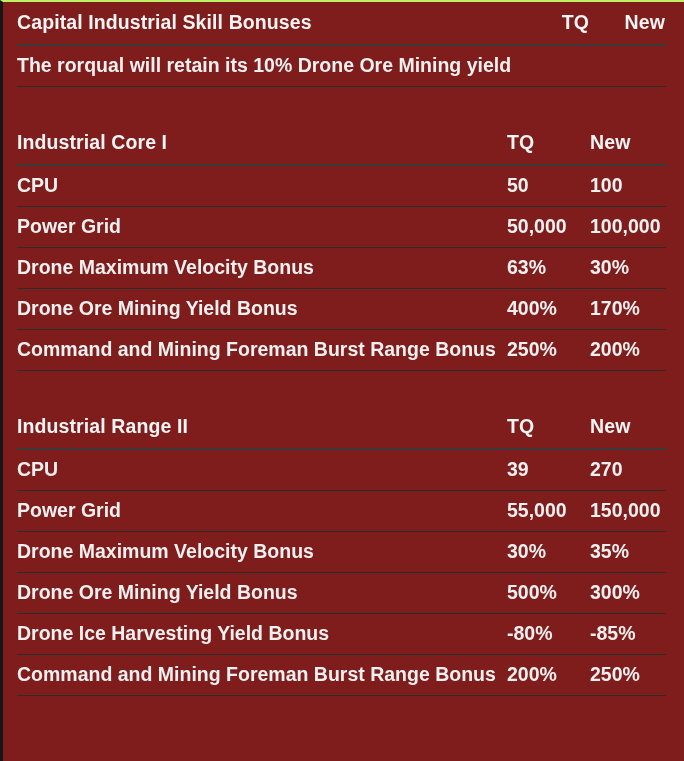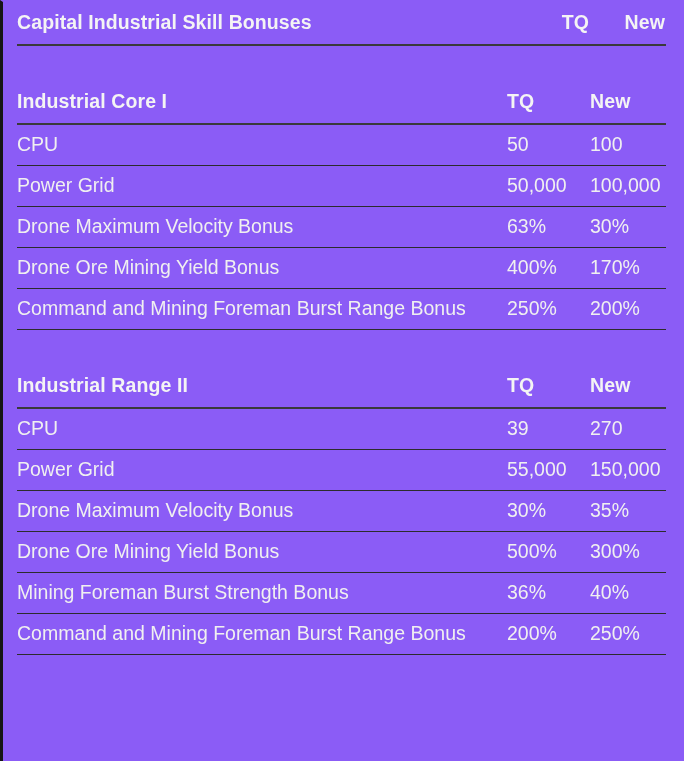--- a/index.html
+++ b/index.html
@@ -12,24 +12,24 @@
     height: 761px;
     overflow: hidden;
     font-family: "Liberation Sans", sans-serif;
     color: #f2f2f2;
     -webkit-font-smoothing: antialiased;
   }
   .page {
     position: relative;
     width: 684px;
     height: 761px;
-    background: #8b5cf6;
+    background: #7f1d1d;
     box-sizing: border-box;
     border-left: 3px solid #161616;
-    border-top: 2px solid #8b5cf6;
+    border-top: 2px solid #bef264;
     padding: 0;
   }
   .table {
     width: 100%;
     border-collapse: collapse;
     table-layout: fixed;
   }
   .tblwrap {
     padding: 0 18px 0 14px;
   }
@@ -66,21 +66,21 @@
   .t-skill tbody td { font-weight: bold; }
   .t-skill td.num,
   .t-skill th.num { text-align: right; }
   .t-skill td.num { font-weight: normal; }
   .t-skill th.num { padding-right: 1px; }
   .t-skill td.num.tq { padding-right: 2px; }
   .t-skill td.num.newv { padding-right: 1px; }
   .t-skill td.note { }
 
   
-  .t-core tbody td { font-weight: normal; }
+  .t-core tbody td { font-weight: bold; }
   .t-core td.num, .t-core th.num { text-align: left; }
 
   .gap { height: 35px; }
 
   .label-cell { overflow: hidden; text-overflow: clip; }
 </style>
 </head>
 <body>
 
 <div class="page">
@@ -93,20 +93,23 @@
           <col class="c-new">
       </colgroup>
       <thead>
         <tr>
           <th>Capital Industrial Skill Bonuses</th>
           <th class="num">TQ</th>
           <th class="num">New</th>
         </tr>
       </thead>
       <tbody>
+        <tr>
+          <td class="label-cell note" colspan="3">The rorqual will retain its 10% Drone Ore Mining yield</td>
+        </tr>
       </tbody>
     </table>
   </div>
 
   <div class="gap"></div>
 
   <div class="tblwrap">
     <table class="table t-core">
       <colgroup>
         <col class="c-label">
@@ -181,23 +184,23 @@
           <td class="label-cell">Drone Maximum Velocity Bonus</td>
           <td class="num">30%</td>
           <td class="num">35%</td>
         </tr>
         <tr>
           <td class="label-cell">Drone Ore Mining Yield Bonus</td>
           <td class="num">500%</td>
           <td class="num">300%</td>
         </tr>
         <tr>
-          <td class="label-cell">Mining Foreman Burst Strength Bonus</td>
-          <td class="num">36%</td>
-          <td class="num">40%</td>
+          <td class="label-cell">Drone Ice Harvesting Yield Bonus</td>
+          <td class="num">-80%</td>
+          <td class="num">-85%</td>
         </tr>
         <tr>
           <td class="label-cell">Command and Mining Foreman Burst Range Bonus</td>
           <td class="num">200%</td>
           <td class="num">250%</td>
         </tr>
       </tbody>
     </table>
   </div>
 

